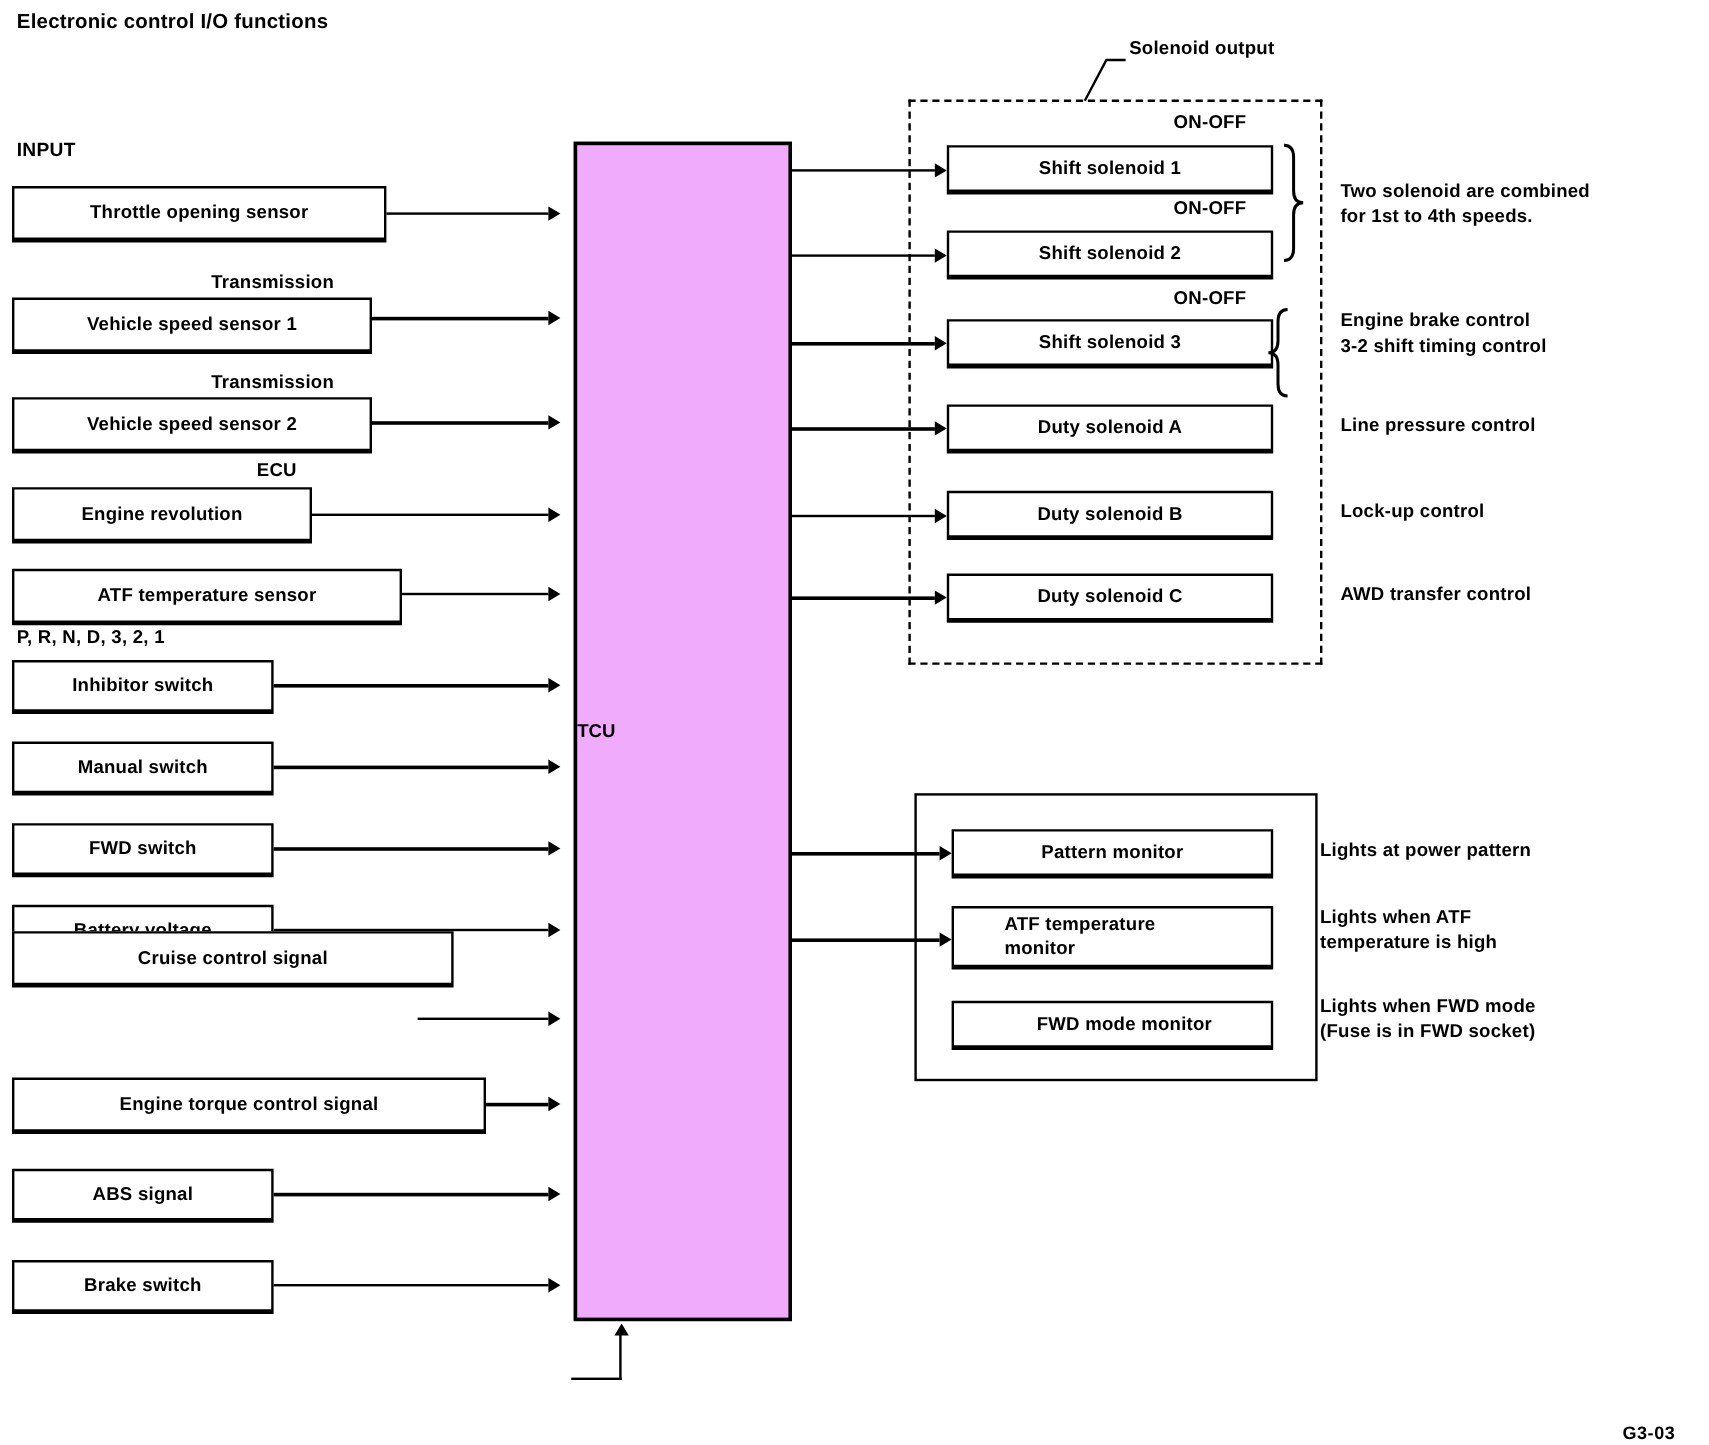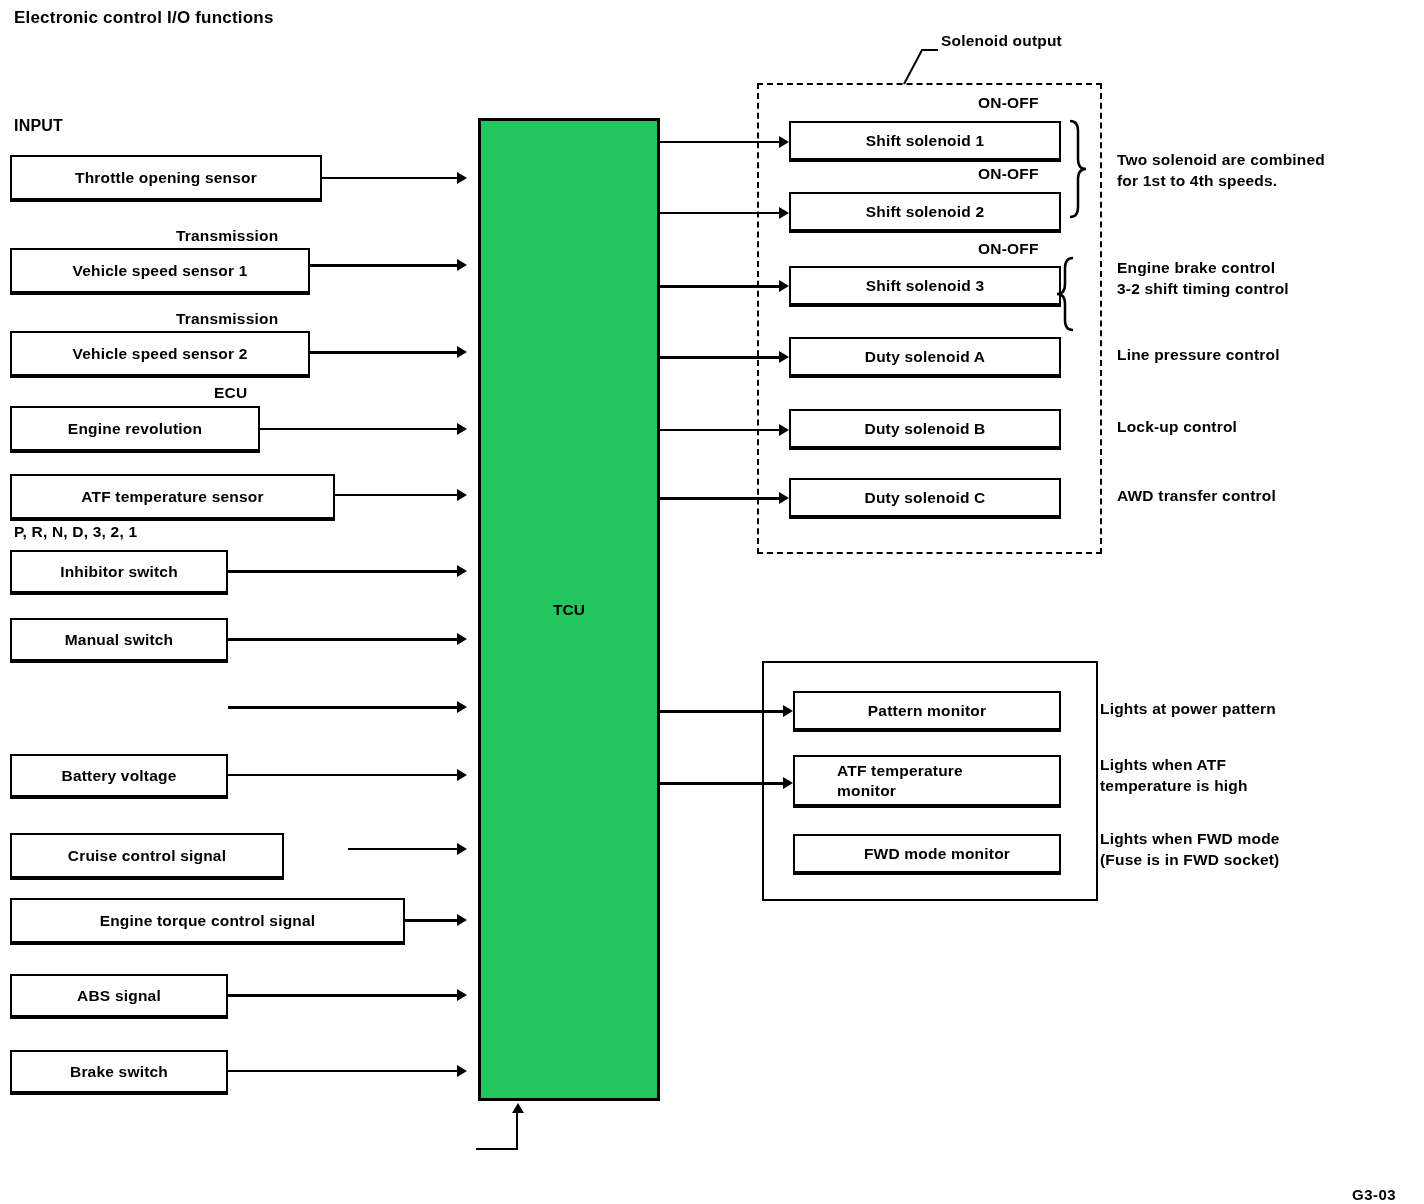--- a/index.html
+++ b/index.html
@@ -38,25 +38,25 @@
     letter-spacing:0.2px;
     text-align:center;
     line-height:1.25;
     white-space:pre-line;
   }
   .box.thickbottom{border-bottom-width:4px;}
 
   
   .tcu{
     border:3px solid #000;
-    background:#22c55e;
+    background:#f0abfc;
     box-sizing:border-box;
     display:flex;
     align-items:center;
-    justify-content:center;
+    justify-content:flex-start;
     font-size:15.5px;
     font-weight:bold;
   }
   .tcu-label{
     font-size:15.5px;
     font-weight:bold;
   }
 
   
   .cap{
@@ -157,30 +157,33 @@
   </div>
   <div class="abs hline thick" style="left:228px; top:570px; width:229px;"></div>
   <div class="abs arrow-r" style="left:457px; top:565px;"></div>
 
   <div class="abs box thickbottom" style="left:10px; top:618px; width:218px; height:45px;">
     <span>Manual switch</span>
   </div>
   <div class="abs hline thick" style="left:228px; top:638px; width:229px;"></div>
   <div class="abs arrow-r" style="left:457px; top:633px;"></div>
 
+  <div class="abs box thickbottom" style="left:10px; top:686px; width:218px; height:45px;">
+    <span>FWD switch</span>
+  </div>
   <div class="abs hline thick" style="left:228px; top:706px; width:229px;"></div>
   <div class="abs arrow-r" style="left:457px; top:701px;"></div>
 
   <div class="abs box thickbottom" style="left:10px; top:754px; width:218px; height:45px;">
     <span>Battery voltage</span>
   </div>
   <div class="abs hline" style="left:228px; top:774px; width:229px;"></div>
   <div class="abs arrow-r" style="left:457px; top:769px;"></div>
 
-  <div class="abs box thickbottom" style="left:10px; top:833px; width:274px; height:47px;">
+  <div class="abs box thickbottom" style="left:10px; top:776px; width:368px; height:47px;">
     <span>Cruise control signal</span>
   </div>
   <div class="abs hline" style="left:348px; top:848px; width:109px;"></div>
   <div class="abs arrow-r" style="left:457px; top:843px;"></div>
 
   <div class="abs box thickbottom" style="left:10px; top:898px; width:395px; height:47px;">
     <span>Engine torque control signal</span>
   </div>
   <div class="abs hline thick" style="left:404px; top:919px; width:53px;"></div>
   <div class="abs arrow-r" style="left:457px; top:914px;"></div>

